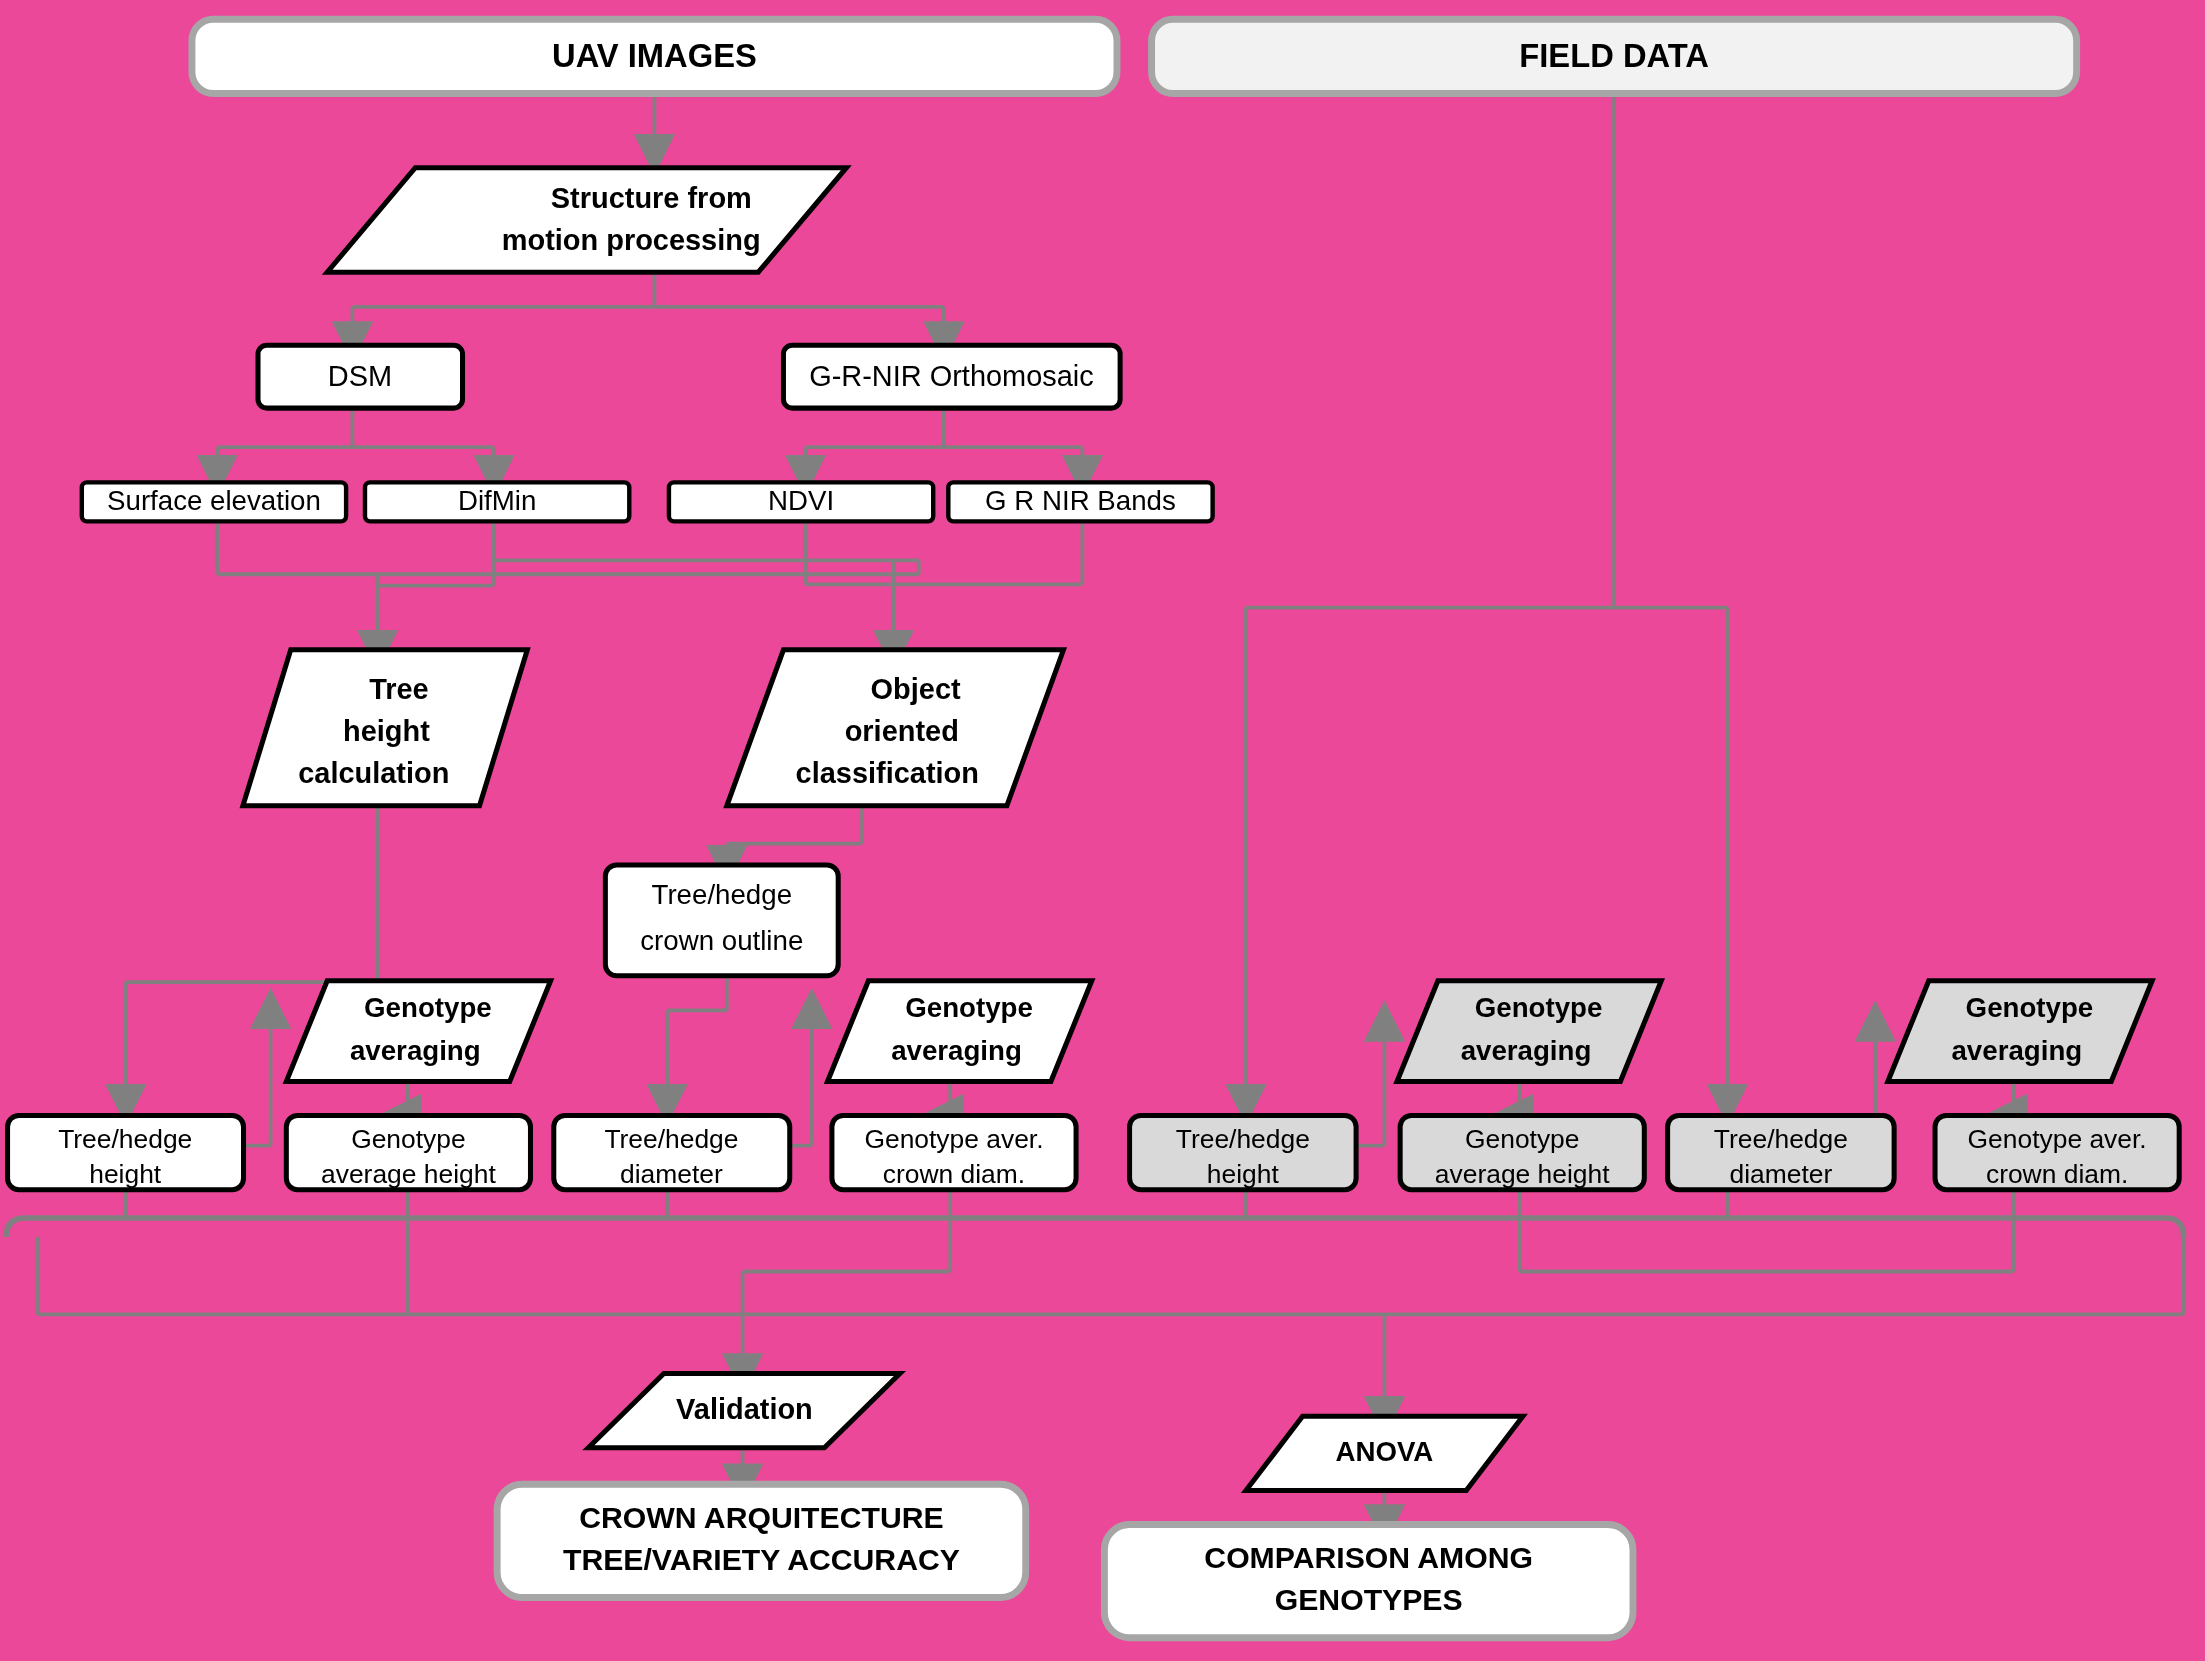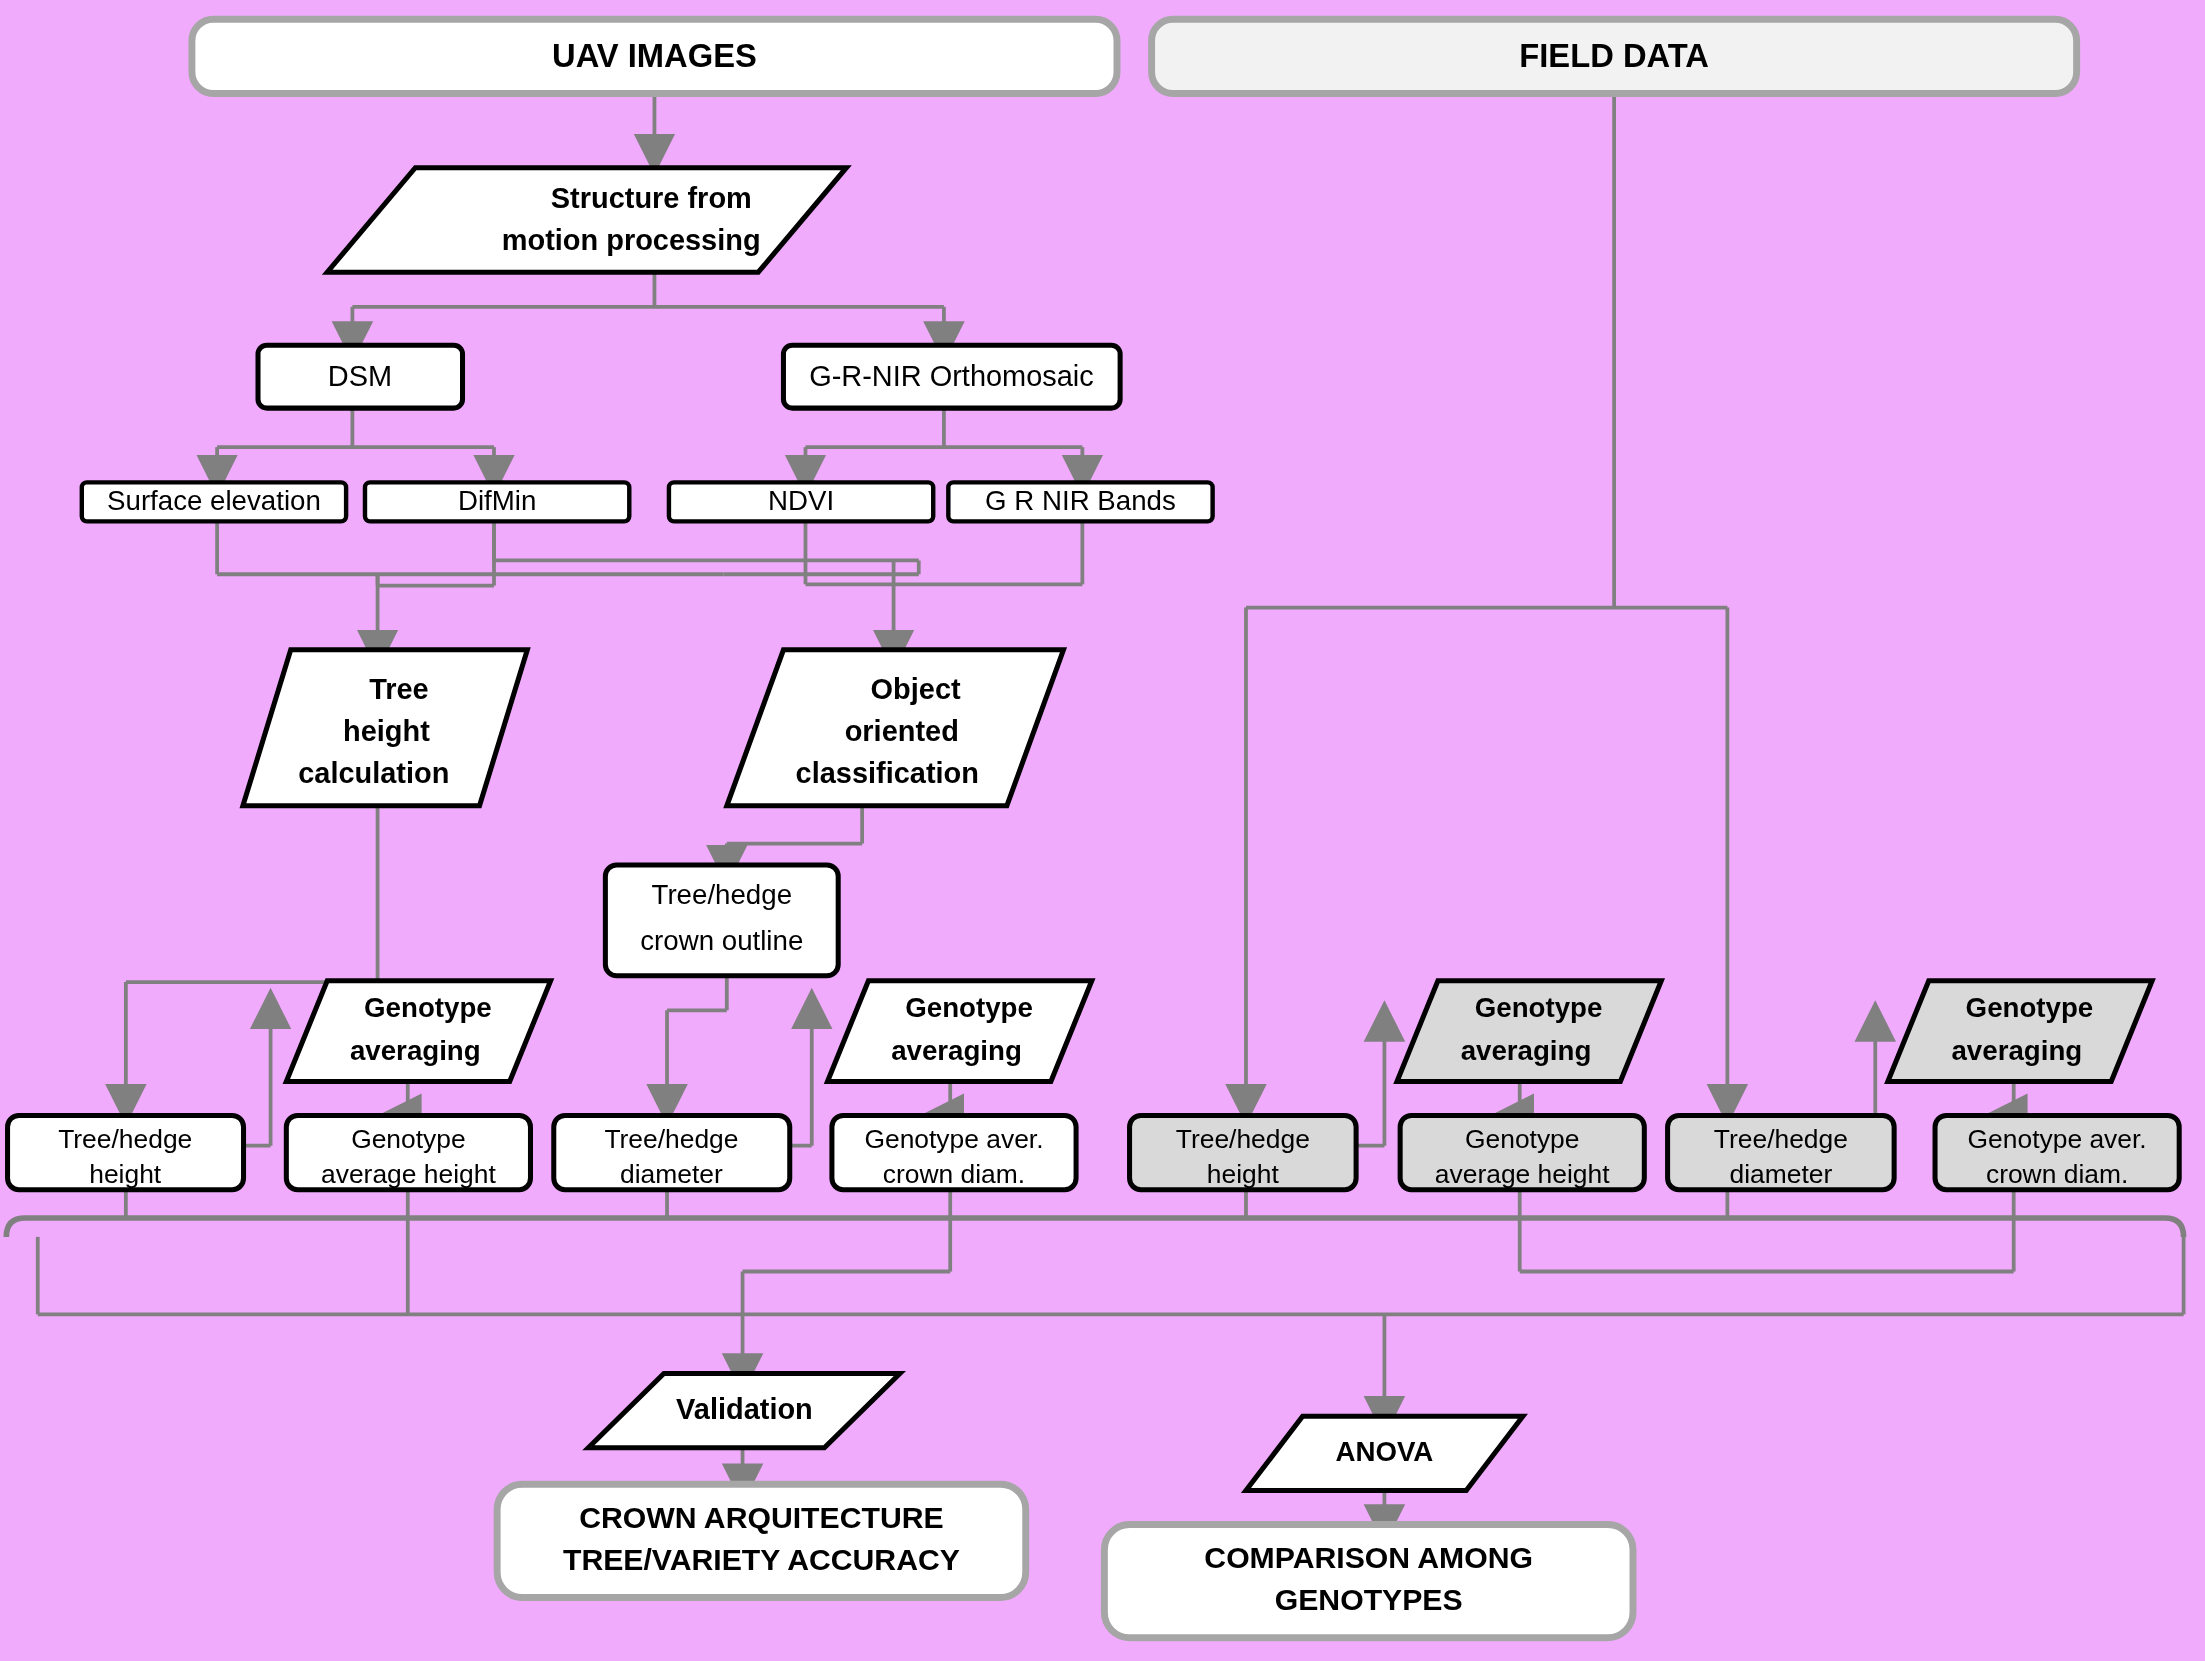--- a/index.html
+++ b/index.html
@@ -1,17 +1,17 @@
 <!DOCTYPE html>
 <html style="font-size:10px"><head>
 <meta charset="utf-8">
 <style>
   html,body{margin:0;padding:0;background:#ffffff;}
   body{font-family:"Liberation Sans", sans-serif;}
-  #stage{position:relative;width:2205px;height:1662px;overflow:hidden;background:#f0abfc;}
+  #stage{position:relative;width:2205px;height:1662px;overflow:hidden;background:#ec4899;}
   svg{position:absolute;top:0;left:0;width:2205px;height:1662px;}
   .txt{font-family:"Liberation Sans", sans-serif; fill:#000; text-anchor:middle; dominant-baseline:middle;}
 </style>
 </head>
 <body>
 
 <div id="stage">
 <svg viewBox="0 0 3504 2640" xmlns="http://www.w3.org/2000/svg">
   <defs>
     <marker id="ah" markerWidth="14" markerHeight="14" refX="5" refY="6" orient="auto" markerUnits="strokeWidth">

